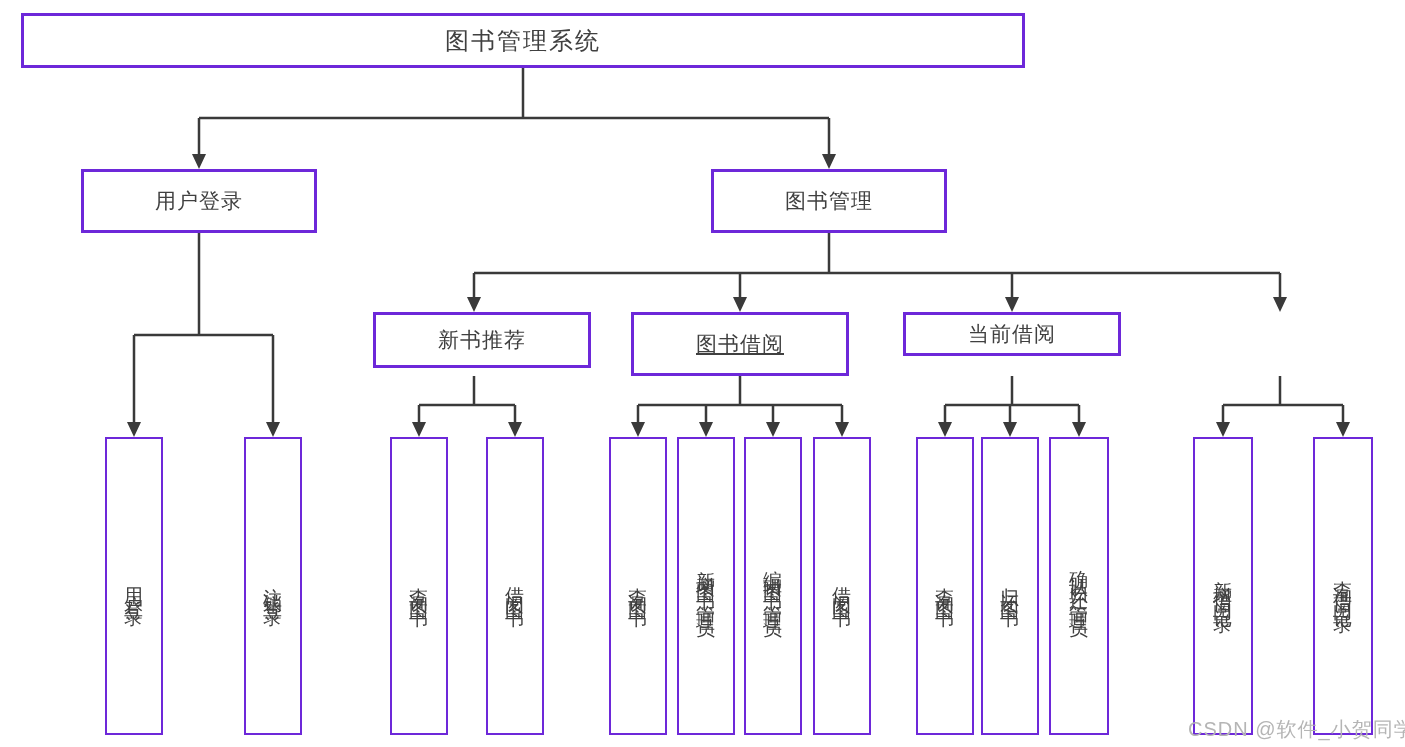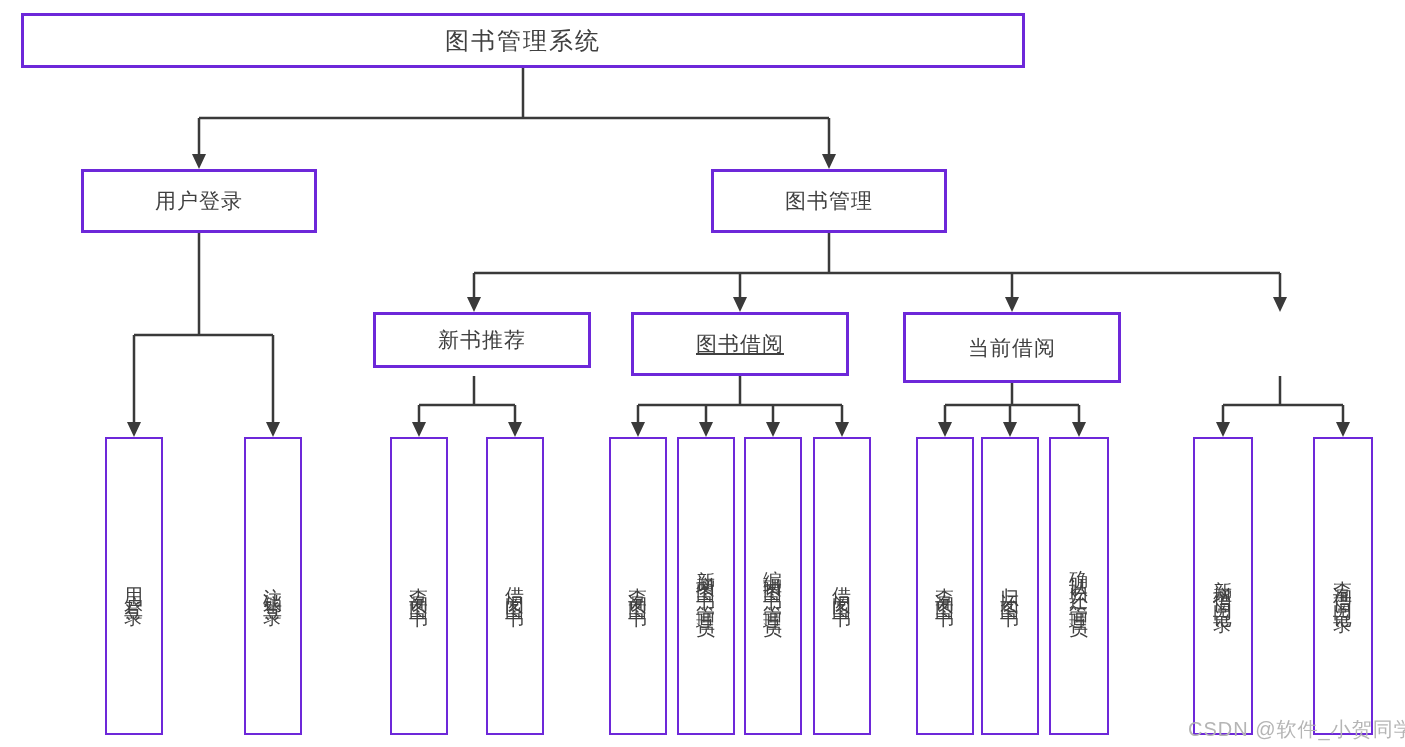--- a/index.html
+++ b/index.html
@@ -114,21 +114,21 @@
   <div class="node hbox" style="left:711px; top:169px; width:236px; height:64px;">
     <span>图书管理</span>
   </div>
 
   <div class="node hbox" style="left:365px; top:312px; width:218px; height:56px;margin-left:8px;">
     <span>新书推荐</span>
   </div>
   <div class="node hbox" style="left:631px; top:312px; width:218px; height:64px;text-decoration:underline;">
     <span>图书借阅</span>
   </div>
-  <div class="node hbox" style="left:903px; top:312px; width:218px; height:71px;">
+  <div class="node hbox" style="left:903px; top:312px; width:218px; height:44px;">
     <span>当前借阅</span>
   </div>
 
   <div class="node vbox" style="left:105px;">
     <span>用户登录</span>
   </div>
   <div class="node vbox" style="left:244px;">
     <span>注销登录</span>
   </div>
 

